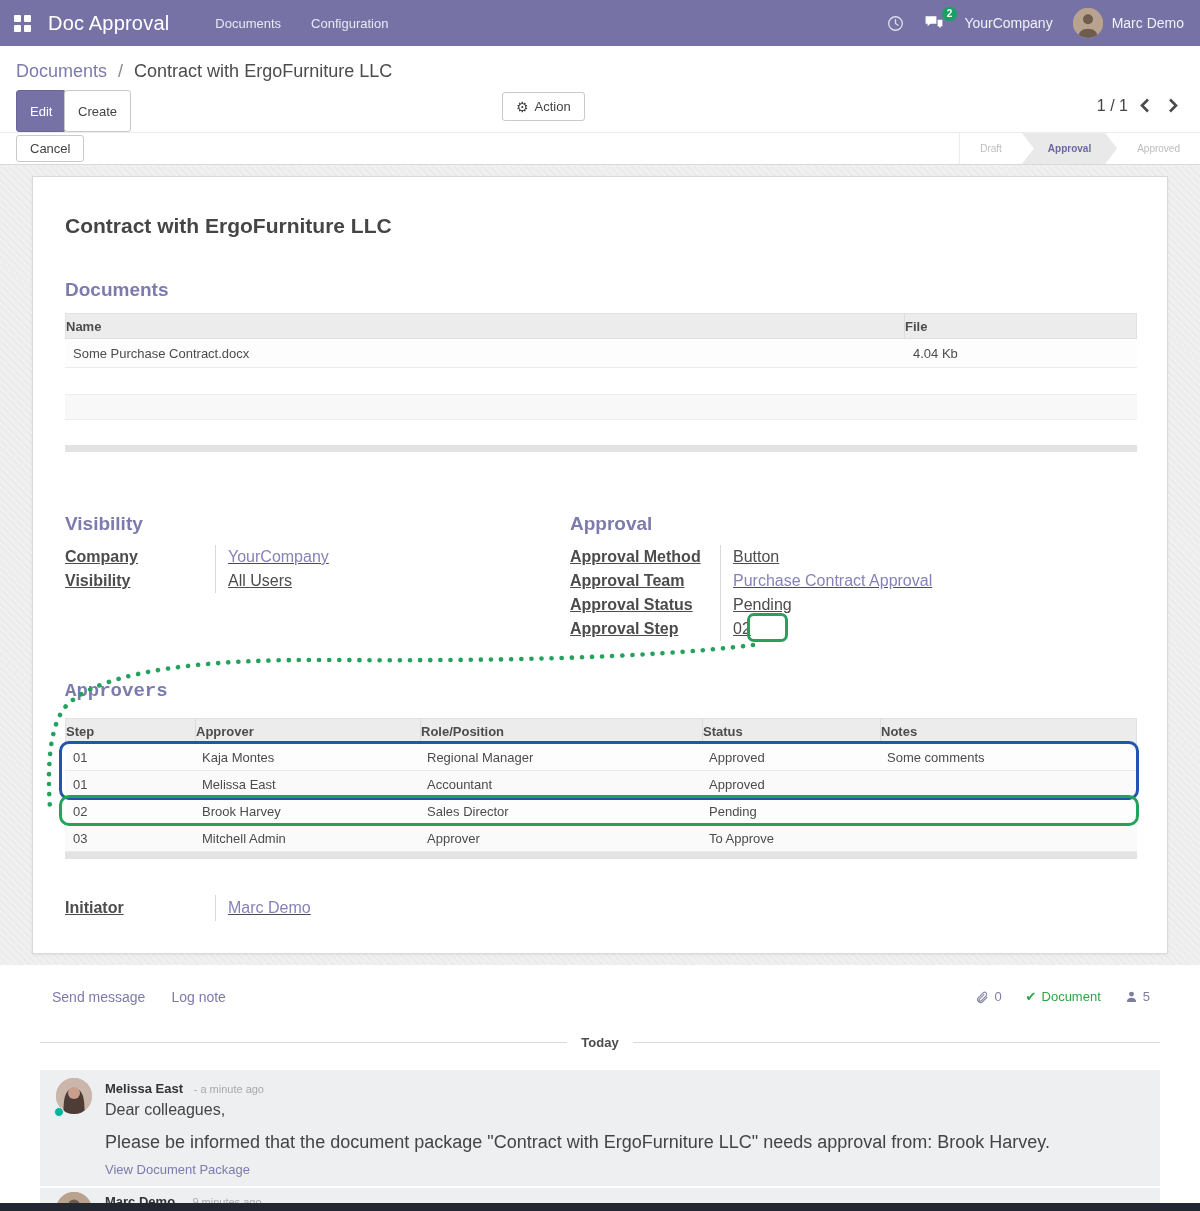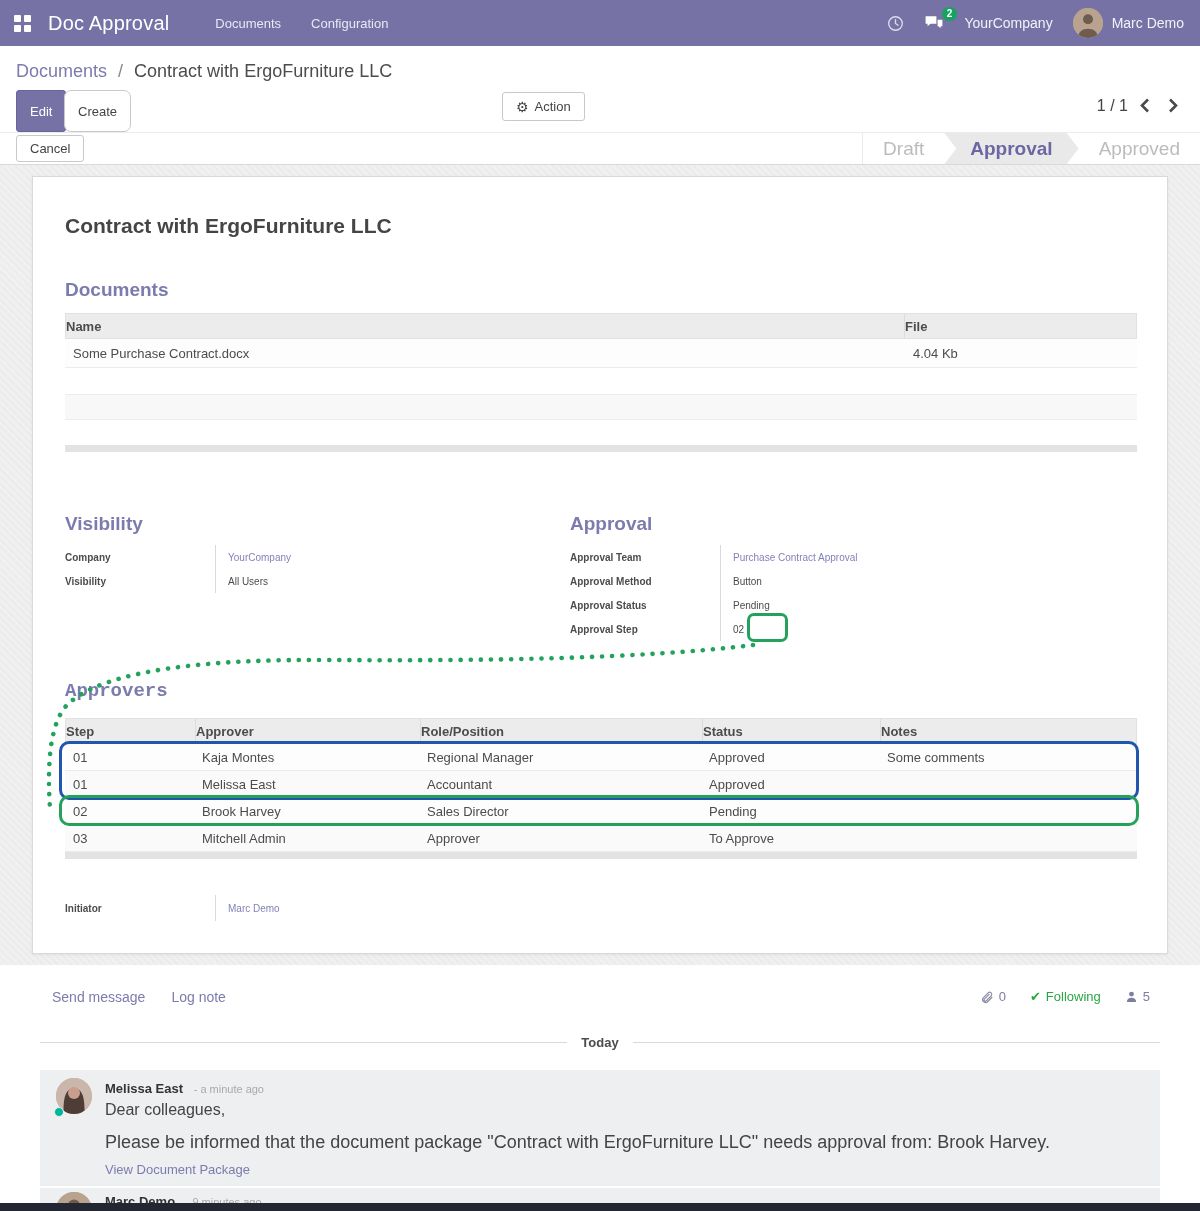--- a/index.html
+++ b/index.html
@@ -22,32 +22,32 @@
   .user { display:flex; align-items:center; gap:9px; font-size:14px; color:#f2f1f8; cursor:pointer; }
   .avatar-sm { width:30px; height:30px; border-radius:50%; overflow:hidden; background:#b9a28e; flex:0 0 auto; }
 
   
   .breadcrumb { position:absolute; top:61px; left:16px; font-size:18px; color:#4c4c4c; z-index:5; }
   .bc-link { color:#7c7bad; cursor:pointer; }
   .bc-sep { color:#888; margin:0 6px; }
   .btn { display:inline-flex; align-items:center; justify-content:center; height:42px; padding:0 13px; font-size:13px; border:1px solid #c9c9c9; border-radius:3px; background:#fff; color:#444; cursor:pointer; }
   .btn-primary { background:#7672a6; border-color:#69659a; color:#fff; }
   #btn-edit { position:absolute; top:90px; left:16px; z-index:5; }
-  #btn-create { position:absolute; top:90px; left:64px; z-index:5;border-radius:7px; }
+  #btn-create { position:absolute; top:90px; left:64px; z-index:5; }
   #btn-action { position:absolute; top:92px; left:502px; height:29px; z-index:5; gap:6px; }
   .gear-glyph { font-size:14px; line-height:1; }
   .pager { position:absolute; top:97px; right:72px; font-size:16px; color:#444; z-index:5; }
   .pager-btn { position:absolute; top:94px; width:22px; height:22px; display:flex; align-items:center; justify-content:center; cursor:pointer; z-index:5; }
   #pager-prev { right:44px; } #pager-next { right:16px; }
 
   
   .statusbar { position:absolute; top:132px; left:0; width:100%; height:33px; background:#fff; border-top:1px solid #ececec; border-bottom:1px solid #d9d9d9; z-index:5; }
   #btn-cancel { position:absolute; top:2px; left:16px; height:27px; }
   .stages { position:absolute; right:0; top:0; height:31px; display:flex; border-left:1px solid #ececec; }
-  .stage { display:flex; align-items:center; padding:0 20px; font-size:19px; color:#bcbcbc; cursor:pointer; }
+  .stage { display:flex; align-items:center; padding:0 20px; font-size:10px; color:#bcbcbc; cursor:pointer; }
   .stage.active { background:#e9e9e9; color:#6a67a2; font-weight:bold; padding:0 26px;
     clip-path:polygon(0 0, calc(100% - 12px) 0, 100% 50%, calc(100% - 12px) 100%, 0 100%, 12px 50%); }
 
   
   .content { position:absolute; top:165px; left:0; width:100%; height:800px;
     background-color:#f0f0f1;
     background-image:repeating-linear-gradient(45deg, rgba(0,0,0,.018) 0 2px, transparent 2px 5px); }
   .sheet { position:absolute; top:11px; left:32px; width:1136px; height:778px; background:#fff; border:1px solid #d9d9d9; box-shadow:0 1px 3px rgba(0,0,0,.06); }
   .sheet-title { position:absolute; top:37px; left:32px; font-size:21px; font-weight:bold; color:#454545; }
   .sec-head { position:absolute; font-size:19px; font-weight:bold; color:#7c7bad; }
@@ -62,21 +62,21 @@
   .t-row { display:flex; border-bottom:1px solid #ebebeb; background:#fdfdfd; height:29px; align-items:center; cursor:pointer; }
   .t-row > div { padding:0 8px; }
   .a-row { height:27px; }
   .a-row:nth-child(odd) { background:#fafafa; }
   .col-name { flex:1; } .col-file { width:232px; }
   .ac-step { width:129px; } .ac-approver { width:225px; } .ac-role { width:282px; } .ac-status { width:178px; } .ac-notes { flex:1; }
   .empty-row { height:26px; background:#fff; }
   .empty-row.alt { background:#f8f8f8; border-top:1px solid #ededed; border-bottom:1px solid #ededed; }
   .t-strip { height:7px; background:#e3e3e3; }
 
-  .fields { position:absolute; font-size:10px; color:#4c4c4c; }
+  .fields { position:absolute; font-size:16px; color:#4c4c4c;text-decoration:underline; }
   #vis-fields { top:368px; left:32px; width:480px; }
   #appr-fields { top:368px; left:537px; width:560px; }
   #initiator { top:718px; left:32px; width:480px; }
   .f-row { display:flex; height:24px; }
   .f-label { width:150px; font-weight:bold; display:flex; align-items:center; }
   .f-value { border-left:1px solid #d9d9d9; padding-left:12px; flex:1; display:flex; align-items:center; }
   .link { color:#8482b8; cursor:pointer; }
 
   
   .annot { position:absolute; pointer-events:none; z-index:40; }
@@ -220,29 +220,29 @@
           <div class="f-label">Visibility</div>
           <div class="f-value">
               <span>All Users</span>
             </div>
         </div>
       </div>
 
       <div class="sec-head" id="h-appr">Approval</div>
       <div class="fields" id="appr-fields">
         <div class="f-row">
+          <div class="f-label">Approval Method</div>
+          <div class="f-value">
+              <span>Button</span>
+            </div>
+        </div>
+        <div class="f-row">
           <div class="f-label">Approval Team</div>
           <div class="f-value">
               <span class="link">Purchase Contract Approval</span>
-            </div>
-        </div>
-        <div class="f-row">
-          <div class="f-label">Approval Method</div>
-          <div class="f-value">
-              <span>Button</span>
             </div>
         </div>
         <div class="f-row">
           <div class="f-label">Approval Status</div>
           <div class="f-value">
               <span>Pending</span>
             </div>
         </div>
         <div class="f-row">
           <div class="f-label">Approval Step</div>
@@ -317,21 +317,21 @@
     </div>
     <div class="chatter-tools">
       <span class="tool">
         <svg width="14" height="14" viewBox="0 0 24 24">
             <path d="M21 12l-8.5 8.5a5 5 0 0 1-7-7L14 5a3.5 3.5 0 0 1 5 5l-8.5 8.5a2 2 0 0 1-3-3L16 7" fill="none" stroke="#8a8aa8" stroke-width="2"></path>
           </svg>
         <span>0</span>
       </span>
       <span class="tool following">
         <span class="check-glyph">✔</span>
-        <span>Following</span>
+        <span>Document</span>
       </span>
       <span class="tool">
         <svg width="13" height="13" viewBox="0 0 24 24">
             <circle cx="12" cy="7.5" r="4.5" fill="#7d7da0"></circle>
             <path d="M3.5 22c0-5 3.8-7.5 8.5-7.5s8.5 2.5 8.5 7.5z" fill="#7d7da0"></path>
           </svg>
         <span>5</span>
       </span>
     </div>
 

